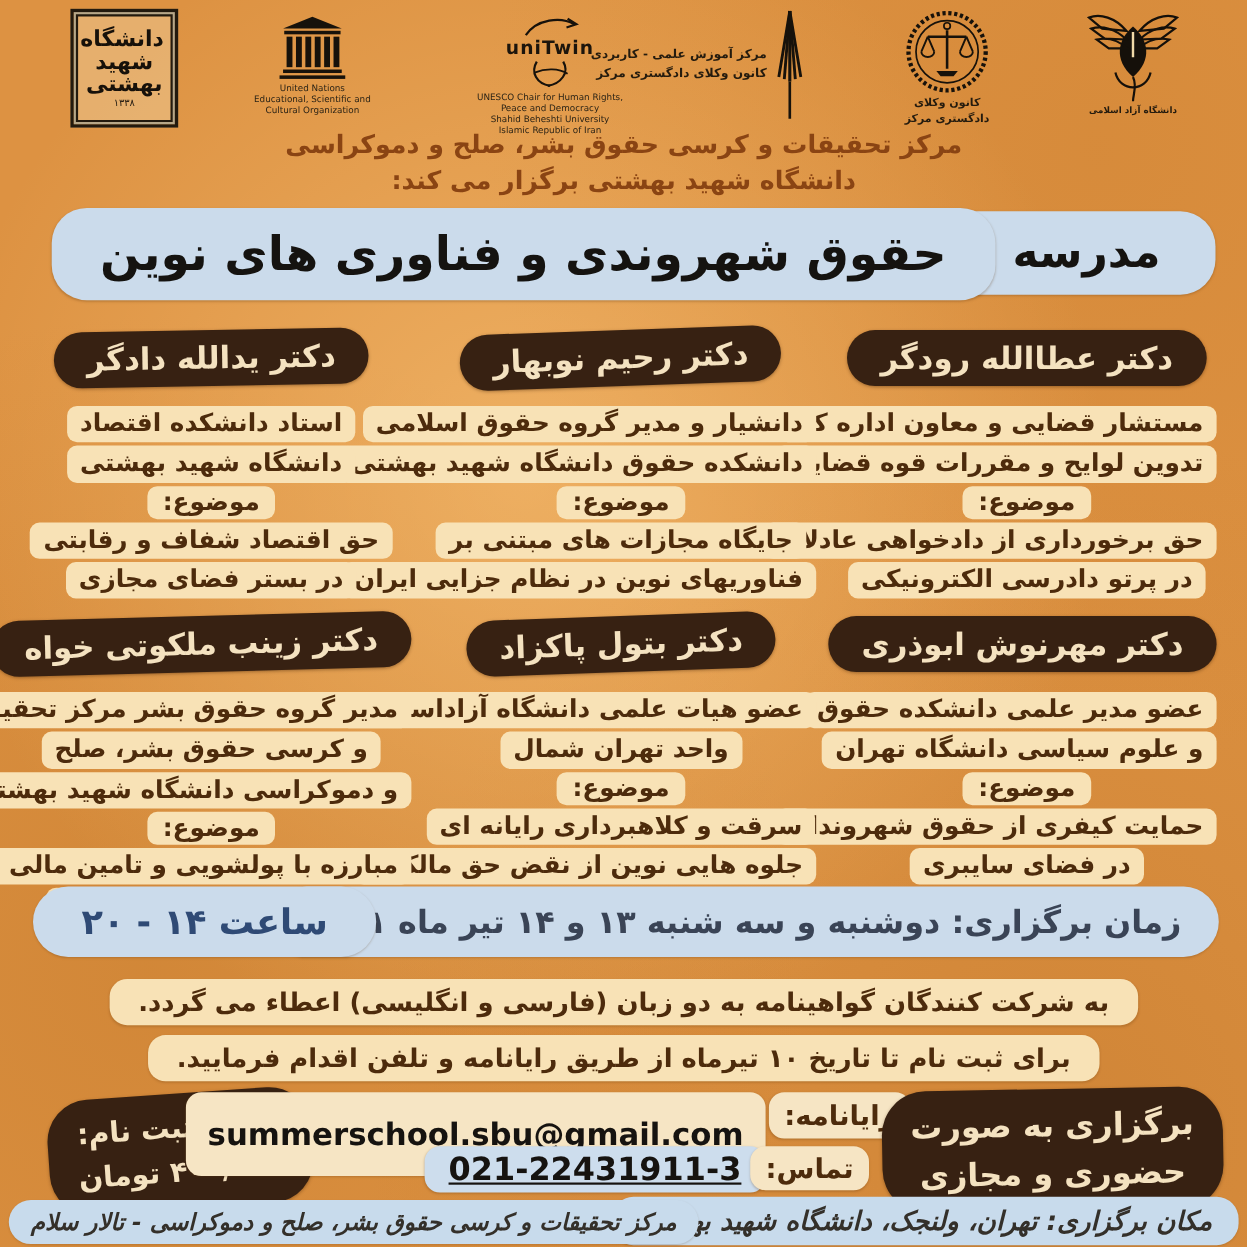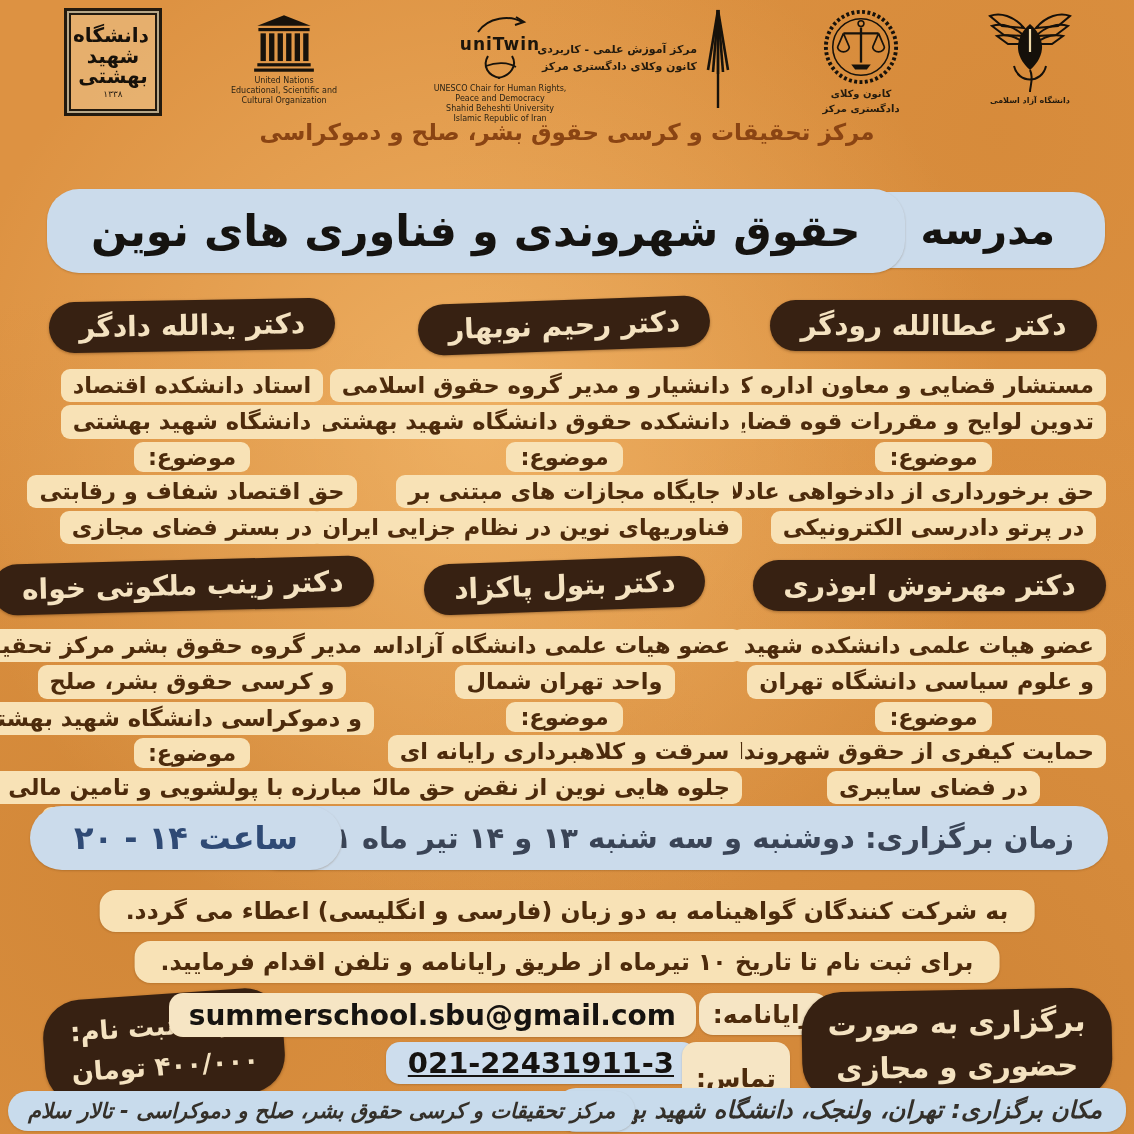--- a/index.html
+++ b/index.html
@@ -47,26 +47,26 @@
   .date-pill{right:26px;top:806px;height:64px;padding:0 34px;font-size:29px;font-weight:bold;color:#3a4456;}
   .hours-pill{left:30px;top:806px;height:64px;padding:0 44px;font-size:32px;font-weight:bold;color:#2f4a75;}
   
   .note{left:50%;transform:translateX(-50%);background:#f8e2b6;color:#4d2b0c;font-weight:bold;font-size:23.5px;
     padding:7px 26px;border-radius:16px;white-space:nowrap;box-shadow:0 1px 2px rgba(90,50,10,.2);}
   
   .fee-badge{left:44px;top:994px;padding:12px 26px;font-size:26px;line-height:1.55;border-radius:38px;transform:rotate(-4deg);}
   .mode-badge{right:22px;top:990px;padding:12px 26px;font-size:29px;line-height:1.5;border-radius:40px;transform:rotate(-1deg);}
   .contact-pill{background:#f6e5c4;border-radius:14px;display:inline-flex;align-items:center;justify-content:center;
     white-space:nowrap;box-shadow:0 1px 2px rgba(90,50,10,.25);}
-  .email-pill{right:438px;top:993px;height:44px;padding:0 20px;font-size:28px;font-weight:bold;color:#161310;direction:ltr;text-align:right;}
+  .email-pill{right:438px;top:993px;height:44px;padding:16px 20px;font-size:28px;font-weight:bold;color:#161310;direction:ltr;text-align:right;}
   .phone-pill{right:438px;top:1042px;height:42px;padding:0 22px;font-size:29px;font-weight:bold;color:#161310;direction:ltr;
     background:#cddded;border-radius:14px;display:inline-flex;align-items:center;box-shadow:0 1px 2px rgba(90,50,10,.25);text-decoration:underline;}
   .lbl{color:#4d2b0c;font-weight:bold;font-size:25px;}
   .email-lbl{right:306px;top:993px;height:42px;padding:0 14px;}
-  .phone-lbl{right:344px;top:1042px;height:40px;padding:16px 14px;}
+  .phone-lbl{right:344px;top:1042px;height:40px;padding:0 14px;}
   
   .footer-pill{border-radius:20px;font-weight:bold;color:#34302a;background:#c8dbec;display:inline-flex;
     align-items:center;justify-content:center;white-space:nowrap;box-shadow:0 1px 2px rgba(90,50,10,.2);font-style:italic;}
   .venue{right:8px;top:1088px;height:44px;padding:0 24px;font-size:24px;}
   .hall{left:8px;top:1091px;height:40px;padding:0 20px;font-size:21px;}
   svg{display:block;}
 </style>
 </head>
 <body>
 
@@ -156,20 +156,21 @@
       <path d="M52,26 C62,16 74,13 84,16 L72,25 Z" fill="none" stroke="#15100a" stroke-width="2"></path>
       <path d="M51,34 C60,26 70,24 79,26 L68,34 Z" fill="none" stroke="#15100a" stroke-width="2"></path>
       <path d="M30,56 C34,74 58,74 62,56" fill="none" stroke="#15100a" stroke-width="2"></path>
       <path d="M46,60 C50,68 46,76 46,82" fill="none" stroke="#15100a" stroke-width="2"></path>
     </svg>
     <div class="cap-fa" style="font-size:8px;line-height:1.3;">دانشگاه آزاد اسلامی</div>
   </div>
 
   <div class="abs intro">
     <div>مرکز تحقیقات و کرسی حقوق بشر، صلح و دموکراسی</div>
+    <div>دانشگاه شهید بهشتی برگزار می کند:</div>
   </div>
 
   <div class="abs pill-blue title-pill" style="right:29px;top:192px;height:76px;padding:0 50px;font-size:40px;">مدرسه تابستانی</div>
   <div class="abs pill-blue title-pill" style="left:35px;top:189px;height:84px;padding:0 44px;font-size:43px;">حقوق شهروندی و فناوری های نوین</div>
 
   <div class="card" style="right:28px;top:300px;width:345px;">
     <div class="name-badge">دکتر عطاالله رودگر</div>
     <div class="desc">
         <span class="line">مستشار قضایی و معاون اداره کل</span>
         <span class="line">تدوین لوایح و مقررات قوه قضاییه</span>
@@ -203,21 +204,21 @@
     <div class="subject">موضوع:</div>
     <div class="desc">
         <span class="line">حق اقتصاد شفاف و رقابتی</span>
         <span class="line">در بستر فضای مجازی</span>
       </div>
   </div>
 
   <div class="card" style="right:28px;top:560px;width:345px;">
     <div class="name-badge">دکتر مهرنوش ابوذری</div>
     <div class="desc">
-        <span class="line">عضو هیات علمی دانشکده شهید</span>
+        <span class="line">عضو مدیر علمی دانشکده حقوق</span>
         <span class="line">و علوم سیاسی دانشگاه تهران</span>
       </div>
     <div class="subject">موضوع:</div>
     <div class="desc">
         <span class="line">حمایت کیفری از حقوق شهروندان</span>
         <span class="line">در فضای سایبری</span>
       </div>
   </div>
 
   <div class="card" style="right:392px;top:560px;width:355px;">

